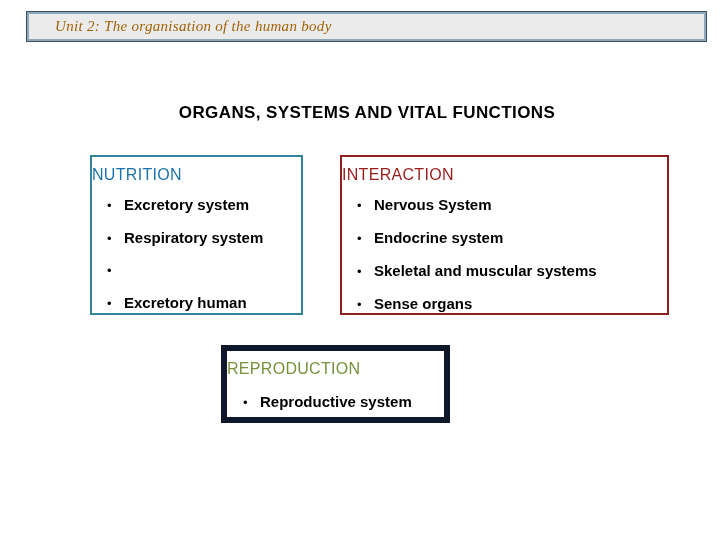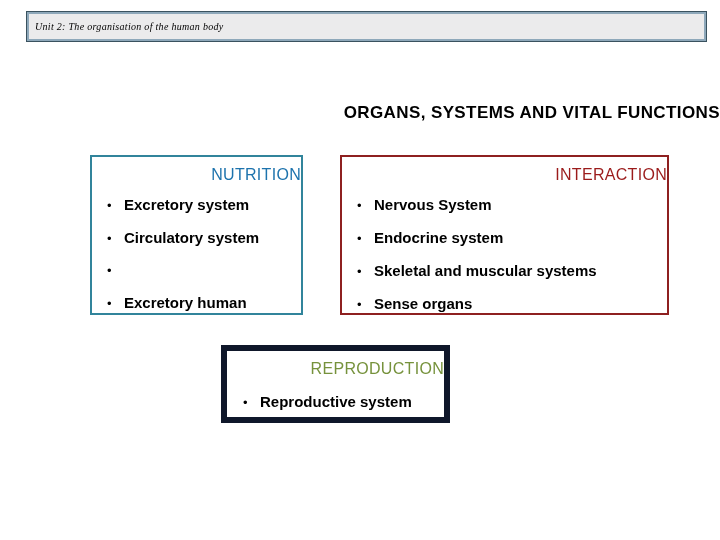--- a/index.html
+++ b/index.html
@@ -10,36 +10,36 @@
   
   .header-bar{
     position:absolute;left:26px;top:11px;width:681px;height:31px;
     box-sizing:border-box;background:#ebebec;
     border:1px solid #3a525f;
     box-shadow:inset 0 0 0 2px #8ea8ba;
     display:flex;align-items:center;
   }
   .header-title{
     font-family:"Liberation Serif", serif;
-    font-style:italic;font-size:10px;color:#000000;
-    padding-left:8px;letter-spacing:0.3px;
+    font-style:italic;font-size:15px;color:#a16207;
+    padding-left:28px;letter-spacing:0.3px;
   }
   
   .main-title{
     position:absolute;left:0;top:103px;width:720px;
-    text-align:right;font-size:17px;font-weight:bold;color:#000;
+    text-align:center;font-size:17px;font-weight:bold;color:#000;
     letter-spacing:0.4px;padding-left:14px;box-sizing:border-box;
   }
   
   .fn-box{
     position:absolute;box-sizing:border-box;background:#ffffff;
   }
   .fn-box .box-heading{
-    text-align:right;font-size:16px;letter-spacing:0.3px;
-    margin-top:8px;line-height:20px;padding-left:35px;
+    text-align:left;font-size:16px;letter-spacing:0.3px;
+    margin-top:8px;line-height:20px;
   }
   .fn-box ul{
     list-style:none;margin:0;padding:0;
   }
   .fn-box li{
     display:flex;align-items:baseline;
     font-size:15px;font-weight:bold;color:#000;
     line-height:18px;margin-bottom:14px;
   }
   .fn-box li .bullet{
@@ -80,21 +80,21 @@
 
 <div class="fn-box box-nutrition">
   <div class="box-heading">NUTRITION</div>
   <ul>
     <li>
       <span class="bullet">•</span>
       <span>Excretory system</span>
     </li>
     <li>
       <span class="bullet">•</span>
-      <span>Circulatory system</span>
+      <span>Respiratory system</span>
     </li>
     <li>
       <span class="bullet">•</span>
     </li>
     <li>
       <span class="bullet">•</span>
       <span>Excretory human</span>
     </li>
   </ul>
 </div>

